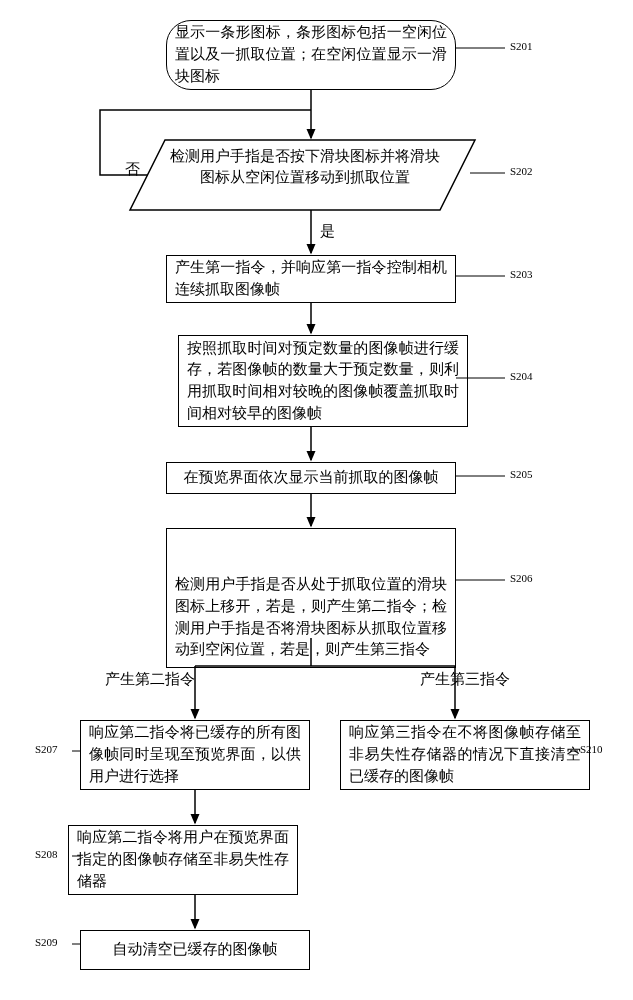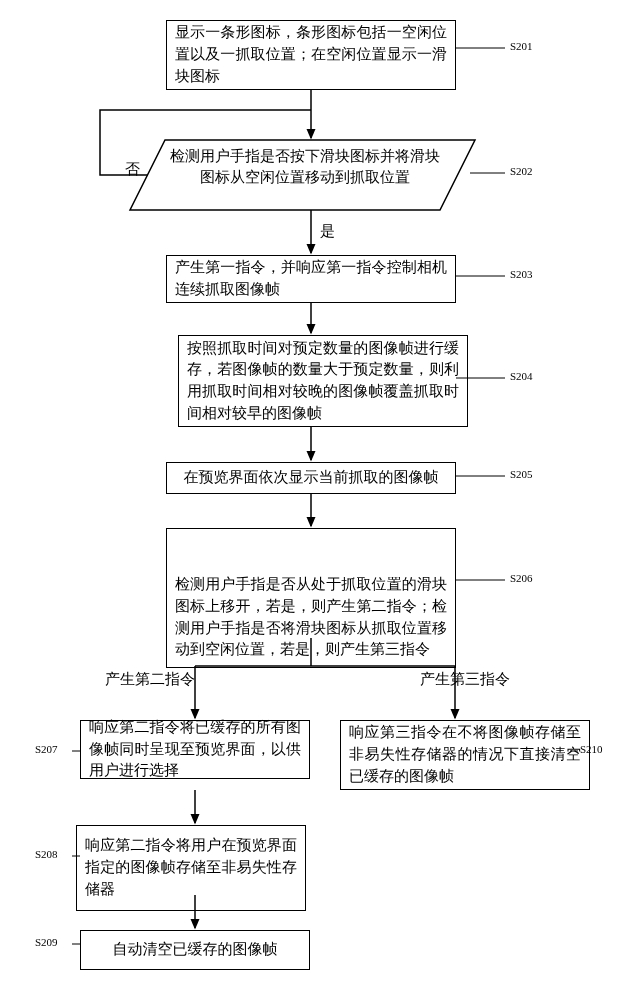--- a/index.html
+++ b/index.html
@@ -44,21 +44,21 @@
     position: absolute;
     font-size: 15px;
     background: #fff;
   }
 </style>
 </head>
 <body>
 
 <div class="canvas">
 
-  <div class="box" style="left:166px; top:20px; width:290px; height:70px;">
+  <div class="box" style="left:166px; top:20px; width:290px; height:70px;border-radius:25px;">
     <span>显示一条形图标，条形图标包括一空闲位置以及一抓取位置；在空闲位置显示一滑块图标</span>
   </div>
   <div class="label" style="left:510px; top:40px;">S201</div>
 
   <svg class="overlay">
     <polygon points="165,140 475,140 440,210 130,210" fill="#fff" stroke="#000" stroke-width="1.5"></polygon>
   </svg>
   <div style="position:absolute; left:170px; top:146px; width:270px; text-align:center; line-height:1.4;">
     <span>检测用户手指是否按下滑块图标并将滑块图标从空闲位置移动到抓取位置</span>
   </div>
@@ -77,26 +77,26 @@
   <div class="box center" style="left:166px; top:462px; width:290px; height:32px;">
     <span>在预览界面依次显示当前抓取的图像帧</span>
   </div>
   <div class="label" style="left:510px; top:468px;">S205</div>
 
   <div class="box" style="left:166px; top:528px; width:290px; height:140px;align-items:flex-end;">
     <span>检测用户手指是否从处于抓取位置的滑块图标上移开，若是，则产生第二指令；检测用户手指是否将滑块图标从抓取位置移动到空闲位置，若是，则产生第三指令</span>
   </div>
   <div class="label" style="left:510px; top:572px;">S206</div>
 
-  <div class="box" style="left:80px; top:720px; width:230px; height:59px;">
+  <div class="box" style="left:80px; top:720px; width:230px; height:70px;">
     <span>响应第二指令将已缓存的所有图像帧同时呈现至预览界面，以供用户进行选择</span>
   </div>
   <div class="label" style="left:35px; top:743px;">S207</div>
 
-  <div class="box" style="left:76px; top:825px; width:230px; height:86px;">
+  <div class="box" style="left:68px; top:825px; width:230px; height:70px;">
     <span>响应第二指令将用户在预览界面指定的图像帧存储至非易失性存储器</span>
   </div>
   <div class="label" style="left:35px; top:848px;">S208</div>
 
   <div class="box center" style="left:80px; top:930px; width:230px; height:40px;">
     <span>自动清空已缓存的图像帧</span>
   </div>
   <div class="label" style="left:35px; top:936px;">S209</div>
 
   <div class="box" style="left:340px; top:720px; width:250px; height:70px;">

